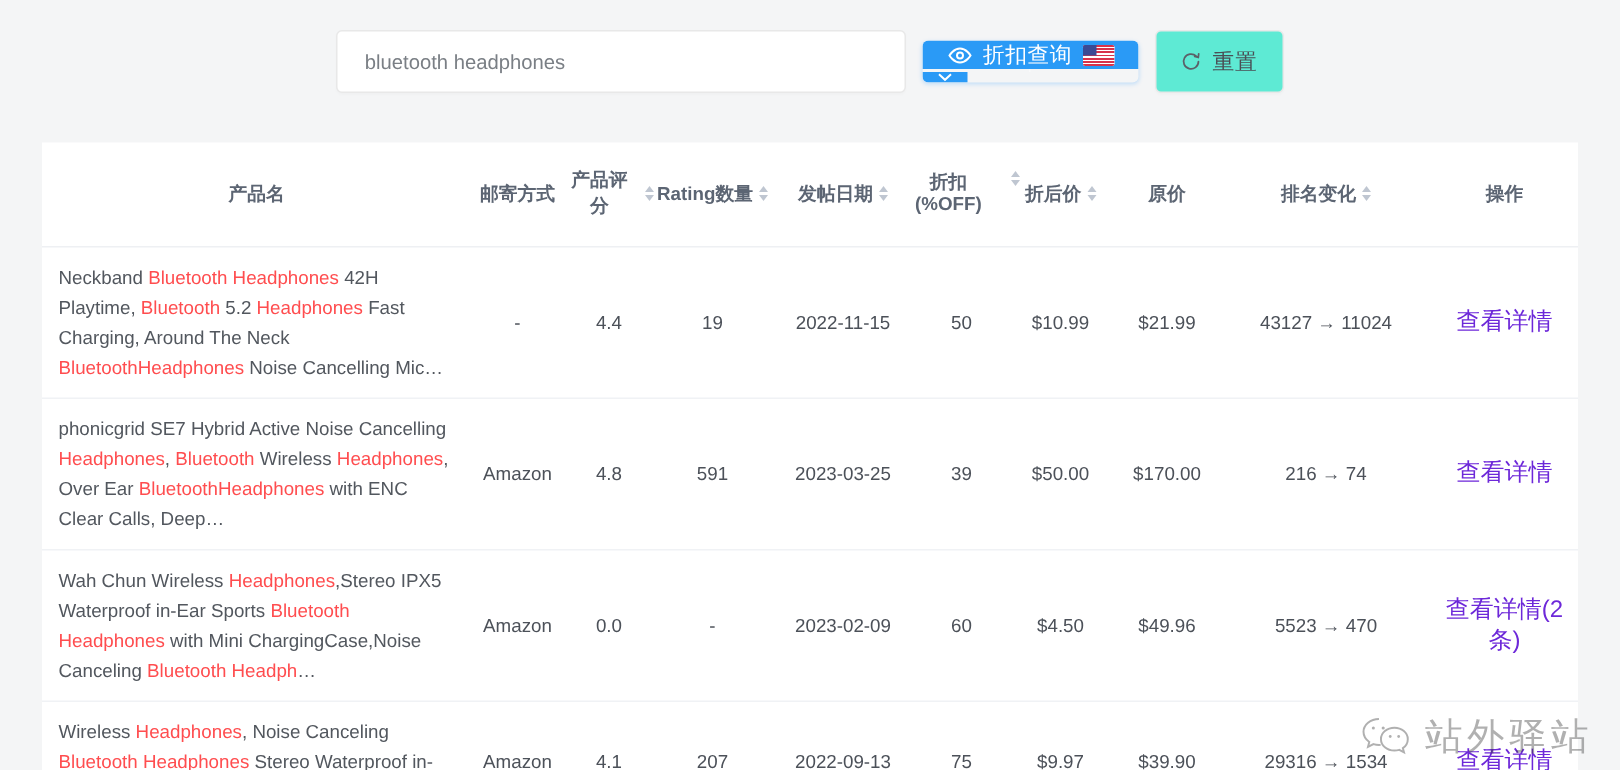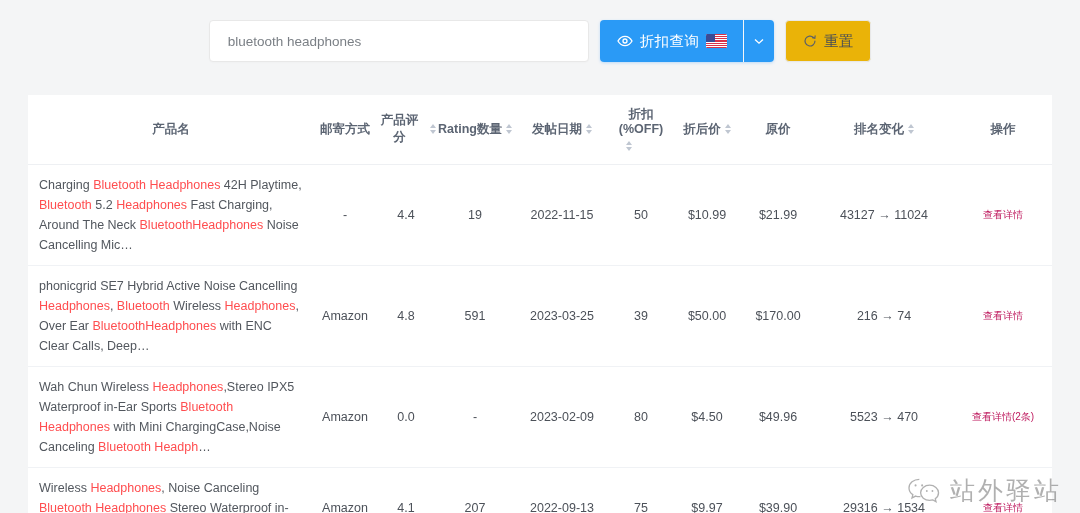--- a/index.html
+++ b/index.html
@@ -37,24 +37,25 @@
     width: 100%;
     font-size: 13.5px;
     color: #7a7f85;
     font-family: "Liberation Sans", sans-serif;
     background: transparent;
   }
   .search-box input::placeholder { color: #b6bcc2; }
 
   .query-group {
     display: flex;
-    height: 42px;
+    height: 28px;
     border-radius: 4px;
     overflow: hidden;
     box-shadow: 0 1px 3px rgba(24,144,255,0.25);
+    flex-direction: column;
   }
   .query-btn {
     background: #2a9af6;
     color: #ffffff;
     display: flex;
     align-items: center;
     gap: 7px;
     padding: 0 16px 0 17px;
     font-size: 14.5px;
     cursor: pointer;
@@ -95,21 +96,21 @@
   }
   .flag .canton {
     position: absolute; left: 0; top: 0;
     width: 9px; height: 7.5px;
     background: #3b4a94;
   }
 
   .reset-btn {
     height: 42px;
     min-width: 86px;
-    background: #eab308;
+    background: #5eead4;
     border: 1px solid #e8e8e8;
     border-radius: 4px;
     display: flex;
     align-items: center;
     justify-content: center;
     gap: 7px;
     font-size: 14.5px;
     color: #4a4f55;
     cursor: pointer;
     padding: 0 16px;
@@ -176,22 +177,22 @@
   td.name {
     text-align: left;
     padding-left: 11px;
     padding-right: 12px;
     font-size: 12.5px;
     line-height: 20px;
     color: #52575e;
   }
   td.name .hl { color: #ff4d4f; }
   .detail-link {
-    color: #be185d;
-    font-size: 10px;
+    color: #6d28d9;
+    font-size: 16px;
     cursor: pointer;
     text-decoration: none;
   }
   .arrow { color: #4c5159; }
 
   
   .watermark {
     position: absolute;
     right: 18px; bottom: 6px;
     display: flex;
@@ -282,21 +283,21 @@
                 <i class="dn"></i>
               </span>
             </span></th>
         <th><span class="th-inner">
               <span>发帖日期</span>
               <span class="sorter">
                 <i class="up"></i>
                 <i class="dn"></i>
               </span>
             </span></th>
-        <th><span class="th-inner" style="flex-direction:column;gap:4px;align-items:flex-start">
+        <th><span class="th-inner" style="flex-direction:row;gap:4px;align-items:flex-start">
               <span style="line-height:15px;display:block">折扣(%OFF)</span>
               <span class="sorter" style="margin-left:16px">
                 <i class="up"></i>
                 <i class="dn"></i>
               </span>
             </span></th>
         <th><span class="th-inner">
               <span>折后价</span>
               <span class="sorter">
                 <i class="up"></i>
@@ -313,21 +314,21 @@
                 <i class="dn"></i>
               </span>
             </span></th>
         <th><span class="th-inner">
               <span>操作</span>
             </span></th>
       </tr>
     </thead>
     <tbody>
         <tr>
-          <td class="name"><span>Charging </span><span class="hl">Bluetooth Headphones</span><span> 42H Playtime, </span><span class="hl">Bluetooth</span><span> 5.2 </span><span class="hl">Headphones</span><span> Fast Charging, Around The Neck </span><span class="hl">BluetoothHeadphones</span><span> Noise Cancelling Mic…</span></td>
+          <td class="name"><span>Neckband </span><span class="hl">Bluetooth Headphones</span><span> 42H Playtime, </span><span class="hl">Bluetooth</span><span> 5.2 </span><span class="hl">Headphones</span><span> Fast Charging, Around The Neck </span><span class="hl">BluetoothHeadphones</span><span> Noise Cancelling Mic…</span></td>
           <td>-</td>
           <td>4.4</td>
           <td>19</td>
           <td>2022-11-15</td>
           <td>50</td>
           <td>$10.99</td>
           <td>$21.99</td>
           <td><span>43127</span><span class="arrow"> → </span><span>11024</span></td>
           <td><a class="detail-link">查看详情</a></td>
         </tr>
@@ -342,21 +343,21 @@
           <td>$170.00</td>
           <td><span>216</span><span class="arrow"> → </span><span>74</span></td>
           <td><a class="detail-link">查看详情</a></td>
         </tr>
         <tr>
           <td class="name"><span>Wah Chun Wireless </span><span class="hl">Headphones</span><span>,Stereo IPX5 Waterproof in-Ear Sports </span><span class="hl">Bluetooth Headphones</span><span> with Mini ChargingCase,Noise Canceling </span><span class="hl">Bluetooth Headph</span><span>…</span></td>
           <td>Amazon</td>
           <td>0.0</td>
           <td>-</td>
           <td>2023-02-09</td>
-          <td>80</td>
+          <td>60</td>
           <td>$4.50</td>
           <td>$49.96</td>
           <td><span>5523</span><span class="arrow"> → </span><span>470</span></td>
           <td><a class="detail-link">查看详情(2条)</a></td>
         </tr>
         <tr>
           <td class="name"><span>Wireless </span><span class="hl">Headphones</span><span>, Noise Canceling </span><span class="hl">Bluetooth Headphones</span><span> Stereo Waterproof in-Ear Sports </span></td>
           <td>Amazon</td>
           <td>4.1</td>
           <td>207</td>

